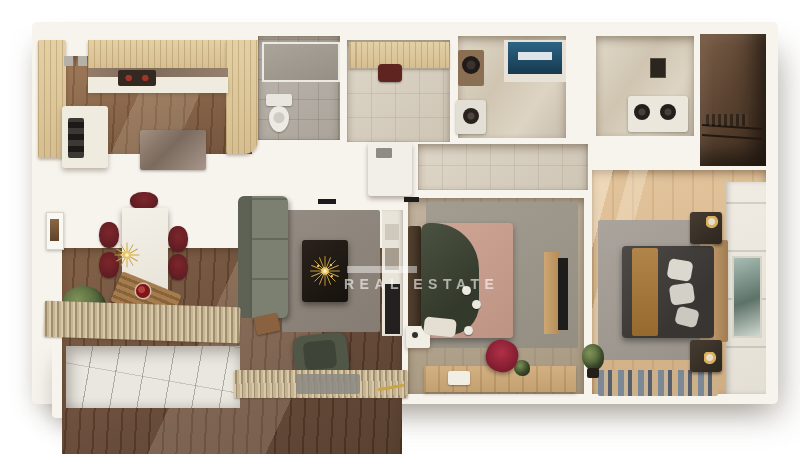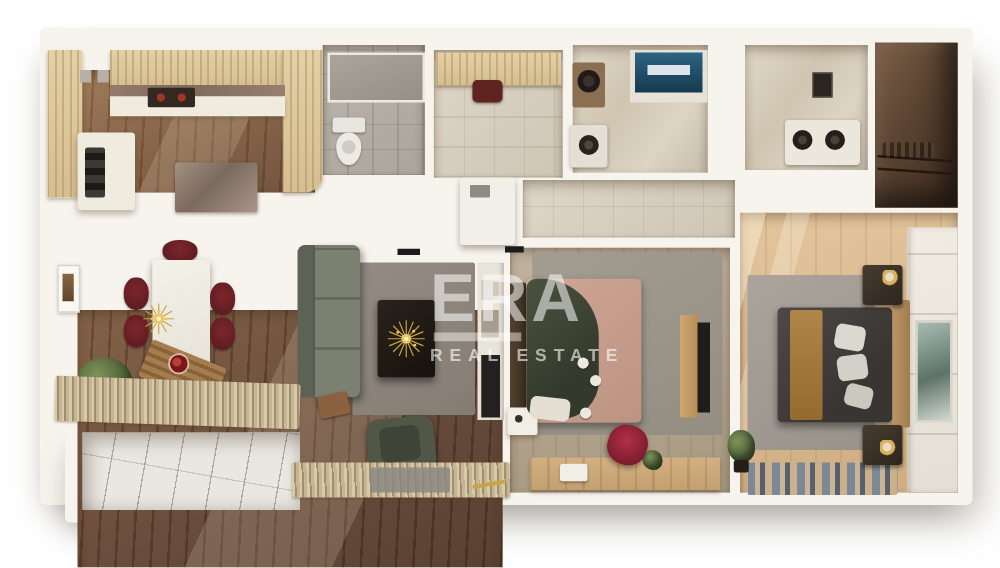--- a/index.html
+++ b/index.html
@@ -185,17 +185,16 @@
       <circle cx="27" cy="20" r="1.6" fill="#e8c768"></circle>
       <circle cx="20" cy="12" r="1.6" fill="#e8c768"></circle>
   </svg>
   <div class="abs" style="left:46px;top:212px;width:16px;height:36px;z-index:3;background:#faf8f2;border:1px solid #d9d4ca;box-shadow:0 1px 3px rgba(0,0,0,.25);"></div>
   <div class="abs" style="left:50px;top:219px;width:9px;height:22px;z-index:4;background:linear-gradient(180deg,#8a6845,#5f432c);"></div>
   <div class="abs plantblob" style="left:62px;top:286px;width:44px;height:40px;z-index:4;"></div>
   <div class="abs" style="left:114px;top:282px;width:64px;height:32px;z-index:4;background:repeating-linear-gradient(0deg,#a57c4e 0 4px,#8a623a 4px 7px);border-radius:3px;transform:rotate(22deg);box-shadow:0 2px 3px rgba(0,0,0,.35);"></div>
   <div class="abs" style="left:136px;top:284px;width:14px;height:14px;z-index:5;background:radial-gradient(circle at 40% 40%,#b2403c 0 3px,#7e1519 4px);border-radius:50%;box-shadow:0 0 0 1.5px rgba(255,255,255,.55);"></div>
   <div class="abs slats" style="left:44px;top:304px;width:196px;height:36px;z-index:4;transform:rotate(2deg);"></div>
 
-  <div class="abs wm" style="left:344px;top:212px;font-size:54px;letter-spacing:3px;line-height:1;">ERA</div>
   <div class="abs wm" style="left:347px;top:266px;width:70px;height:7px;background:rgba(255,255,255,.45);"></div>
   <div class="abs wm" style="left:344px;top:276px;font-size:14px;letter-spacing:5.5px;white-space:nowrap;color:rgba(255,255,255,.6);">REAL ESTATE</div>
 
 </div>
 
 </body></html>

